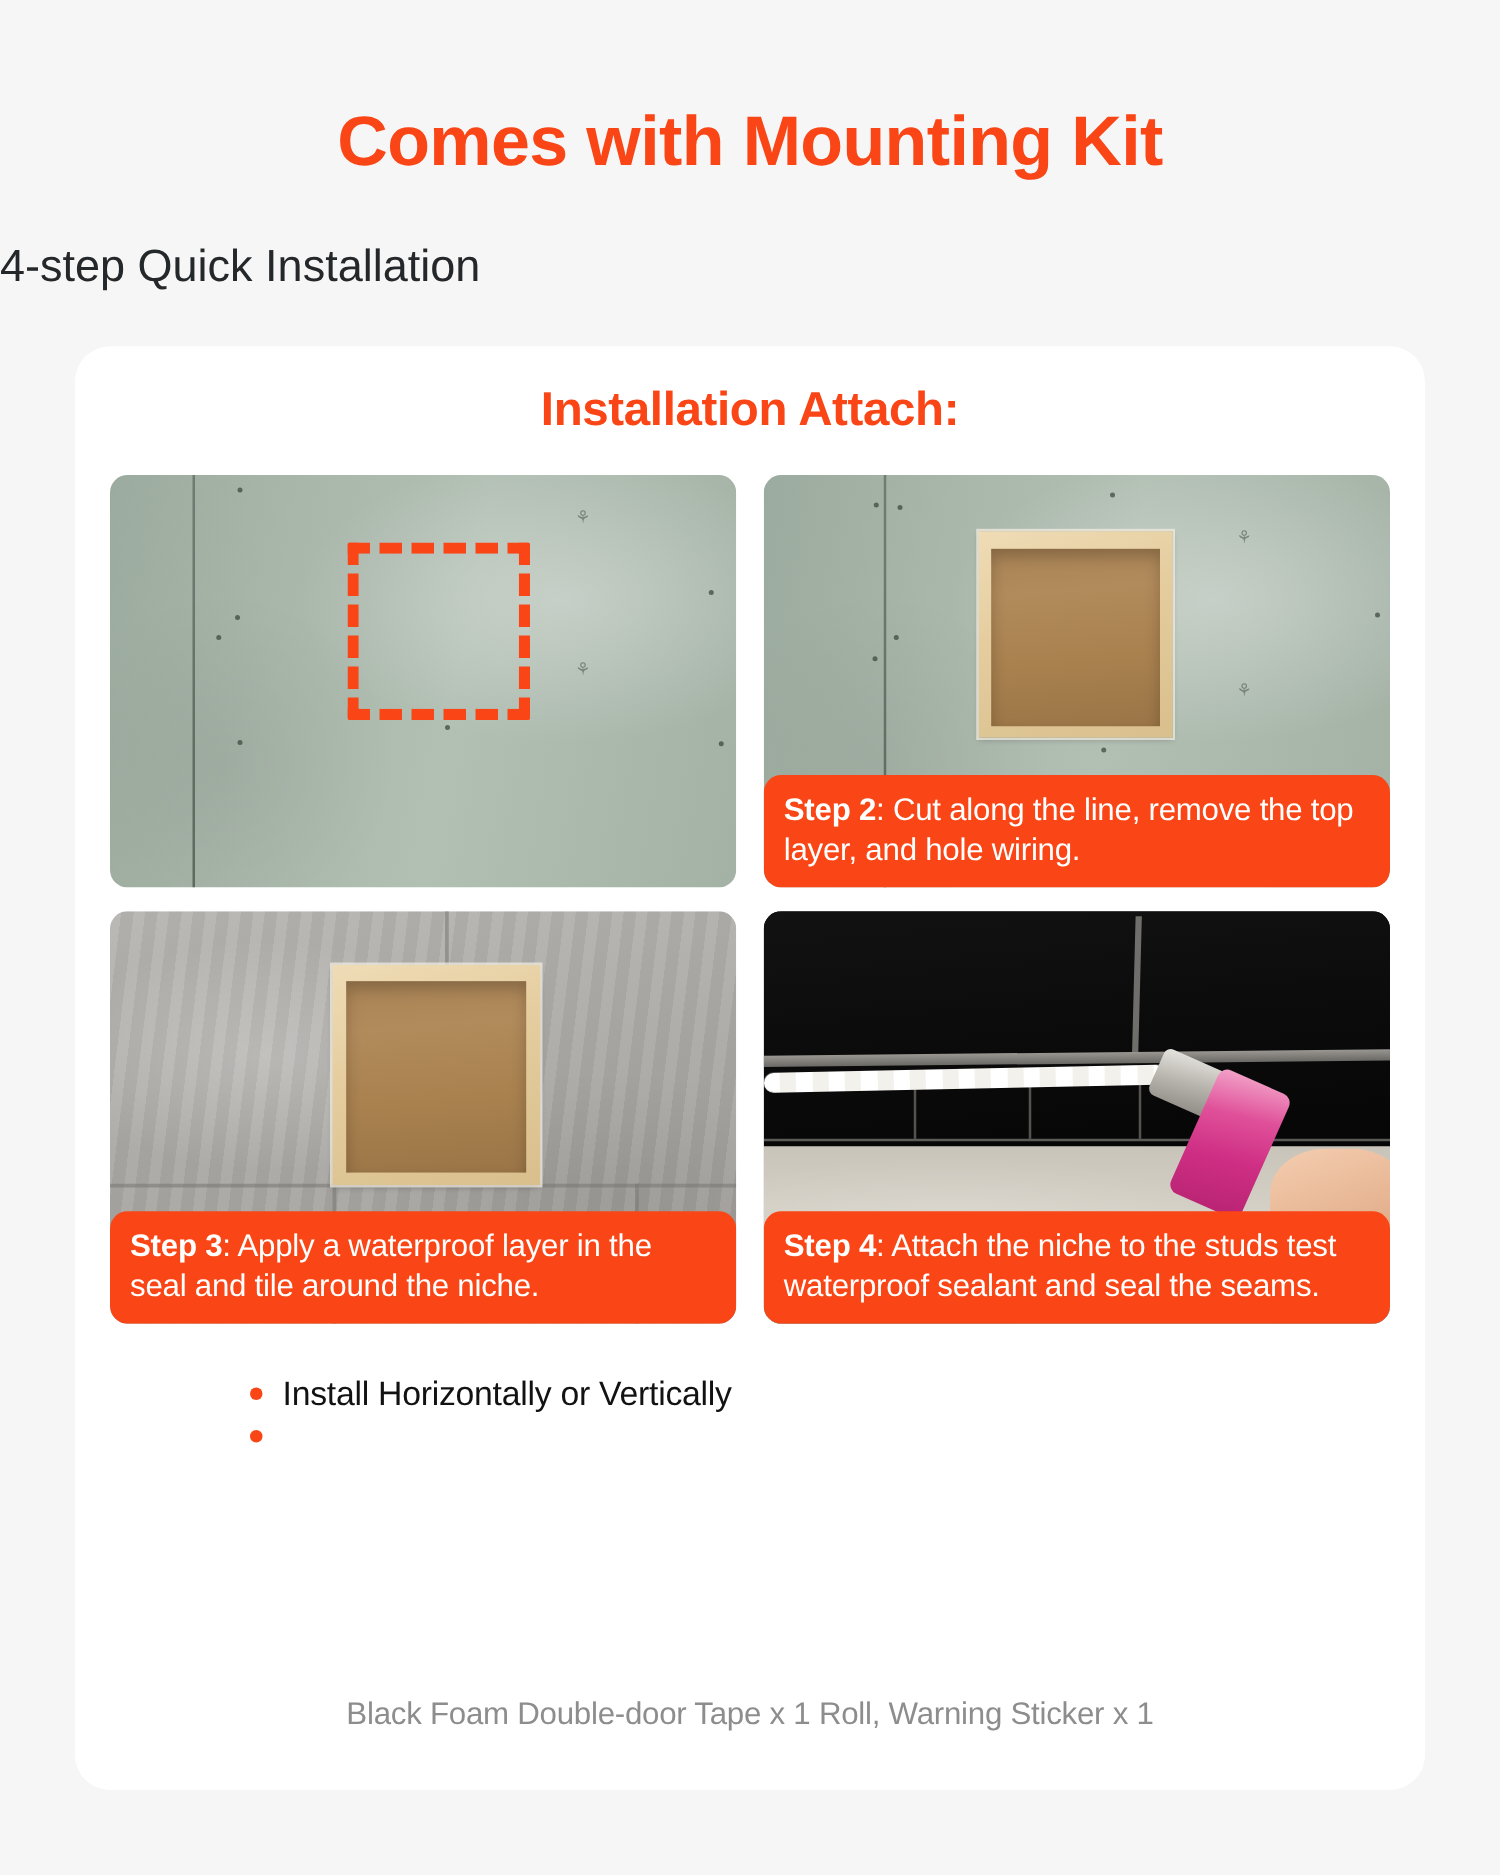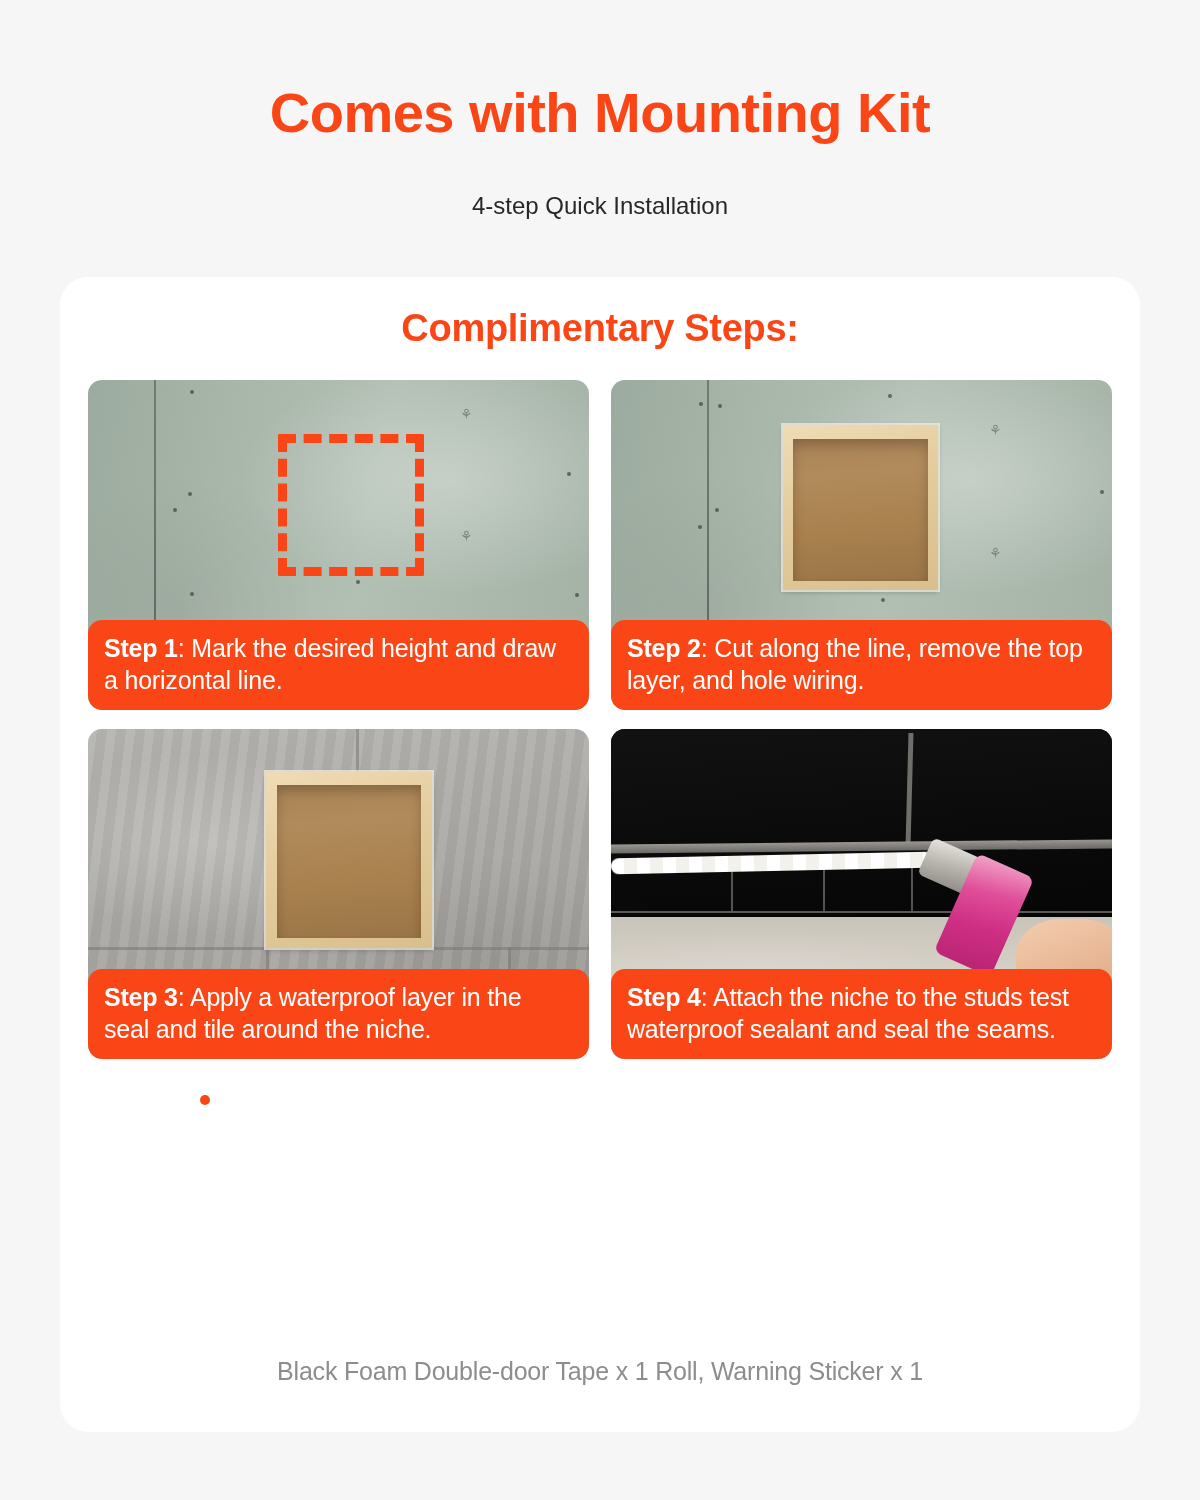--- a/index.html
+++ b/index.html
@@ -31,22 +31,22 @@
     font-weight: 700;
     letter-spacing: -0.5px;
     color: #fa4616;
     line-height: 1.12;
   }
   .hero-sub {
     position: absolute;
     top: 190px;
     left: 0;
     width: 1200px;
-    text-align: center;
-    font-size: 24px;
+    text-align: left;
+    font-size: 36px;
     font-weight: 400;
     color: #25282b;
     line-height: 1.3;
   }
 
   
   .card {
     position: absolute;
     left: 60px;
     top: 277px;
@@ -259,39 +259,38 @@
 </head>
 <body>
 
 <div class="page">
 
   <h1 class="hero-title">Comes with Mounting Kit</h1>
   <div class="hero-sub">4-step Quick Installation</div>
 
   <div class="card">
 
-    <div class="card-title">Complimentary Steps:</div>
+    <div class="card-title">Installation Attach:</div>
 
     <div class="steps-grid">
 
       <div class="step-tile">
         <div class="step-photo drywall">
           <div class="seam" style="left:66px;"></div>
           <div class="screw" style="left:102px; top:10px;"></div>
           <div class="screw" style="left:100px; top:112px;"></div>
           <div class="screw" style="left:85px; top:128px;"></div>
           <div class="screw" style="left:102px; top:212px;"></div>
           <div class="screw" style="left:479px; top:92px;"></div>
           <div class="screw" style="left:487px; top:213px;"></div>
           <div class="screw" style="left:268px; top:200px;"></div>
           <div class="mark" style="left:372px; top:26px;">⚘</div>
           <div class="mark" style="left:372px; top:148px;">⚘</div>
           <div class="dashed-rect" style="left:190px; top:54px; width:146px; height:142px;"></div>
         </div>
-        <div class="step-caption"><span class="lbl">Step 1</span><span>:</span><span> Mark the desired height and draw a horizontal line.</span></div>
       </div>
 
       <div class="step-tile">
         <div class="step-photo drywall">
           <div class="seam" style="left:96px;"></div>
           <div class="screw" style="left:88px; top:22px;"></div>
           <div class="screw" style="left:107px; top:24px;"></div>
           <div class="screw" style="left:104px; top:128px;"></div>
           <div class="screw" style="left:87px; top:145px;"></div>
           <div class="screw" style="left:277px; top:14px;"></div>
@@ -336,19 +335,23 @@
           <div class="hand" style="left:405px; top:190px; width:110px; height:90px;"></div>
         </div>
         <div class="step-caption"><span class="lbl">Step 4</span><span>:</span><span> Attach the niche to the studs test waterproof sealant and seal the seams.</span></div>
       </div>
 
     </div>
 
     <ul class="bullets" style="list-style:none;">
       <li class="bullet-row">
         <span class="bullet-dot"></span>
+        <span class="bullet-text">Install Horizontally or Vertically</span>
+      </li>
+      <li class="bullet-row">
+        <span class="bullet-dot"></span>
       </li>
     </ul>
 
     <div class="card-footer">Black Foam Double-door Tape x 1 Roll, Warning Sticker x 1</div>
 
   </div>
 </div>
 
 </body></html>

